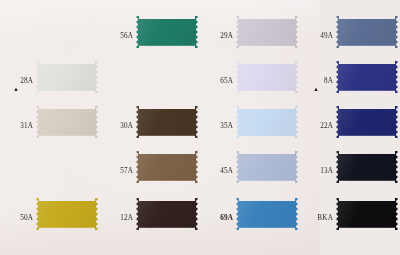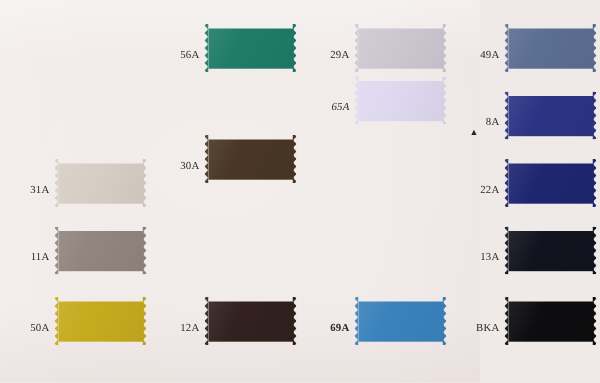--- a/index.html
+++ b/index.html
@@ -115,55 +115,74 @@
         <div class="swatch">
           <div class="swatch-inner" style="background: rgb(205, 199, 209);"></div>
         </div>
       </div>
       <div class="cell" style="left: 303px; top: 14px;">
         <div class="swatch-label">49A</div>
         <div class="swatch">
           <div class="swatch-inner" style="background: rgb(91, 110, 147);"></div>
         </div>
       </div>
-      <div class="cell" style="left: 203px; top: 49px; font-style: italic;">
+      <div class="cell" style="left: 3px; top: 59px;">
+        <div class="swatch-label">28A</div>
+        <div class="marker">▲</div>
+        <div class="swatch">
+          <div class="swatch-inner" style="background: rgb(226, 226, 221);"></div>
+        </div>
+      </div>
+      <div class="cell" style="left: 203px; top: 59px;">
         <div class="swatch-label">65A</div>
         <div class="swatch">
           <div class="swatch-inner" style="background: rgb(222, 217, 240);"></div>
         </div>
       </div>
       <div class="cell" style="left: 303px; top: 59px;">
         <div class="swatch-label">8A</div>
         <div class="marker">▲</div>
         <div class="swatch">
           <div class="swatch-inner" style="background: rgb(45, 51, 132);"></div>
         </div>
       </div>
       <div class="cell" style="left: 3px; top: 104px;">
         <div class="swatch-label">31A</div>
         <div class="swatch">
           <div class="swatch-inner" style="background: rgb(215, 206, 197);"></div>
         </div>
       </div>
-      <div class="cell" style="left: 103px; top: 88px;">
+      <div class="cell" style="left: 103px; top: 104px;">
         <div class="swatch-label">30A</div>
         <div class="swatch">
           <div class="swatch-inner" style="background: rgb(73, 54, 37);"></div>
+        </div>
+      </div>
+      <div class="cell" style="left: 203px; top: 104px;">
+        <div class="swatch-label">35A</div>
+        <div class="swatch">
+          <div class="swatch-inner" style="background: rgb(198, 220, 242);"></div>
         </div>
       </div>
       <div class="cell" style="left: 303px; top: 104px;">
         <div class="swatch-label">22A</div>
         <div class="swatch">
           <div class="swatch-inner" style="background: rgb(30, 38, 112);"></div>
         </div>
       </div>
-      <div class="cell" style="left: 3px; top: 149px;">
-        <div class="swatch-label">11A</div>
-        <div class="swatch">
-          <div class="swatch-inner" style="background: rgb(146, 133, 127);"></div>
+      <div class="cell" style="left: 103px; top: 149px;">
+        <div class="swatch-label">57A</div>
+        <div class="swatch">
+          <div class="swatch-inner" style="background: rgb(125, 99, 72);"></div>
+        </div>
+      </div>
+      <div class="cell" style="left: 203px; top: 149px;">
+        <div class="swatch-label">45A</div>
+        <div class="swatch">
+          <div class="swatch-inner" style="background: rgb(176, 188, 214);"></div>
         </div>
       </div>
       <div class="cell" style="left: 303px; top: 149px;">
         <div class="swatch-label">13A</div>
         <div class="swatch">
           <div class="swatch-inner" style="background: rgb(17, 19, 30);"></div>
         </div>
       </div>
       <div class="cell" style="left: 3px; top: 196px;">
         <div class="swatch-label">50A</div>

